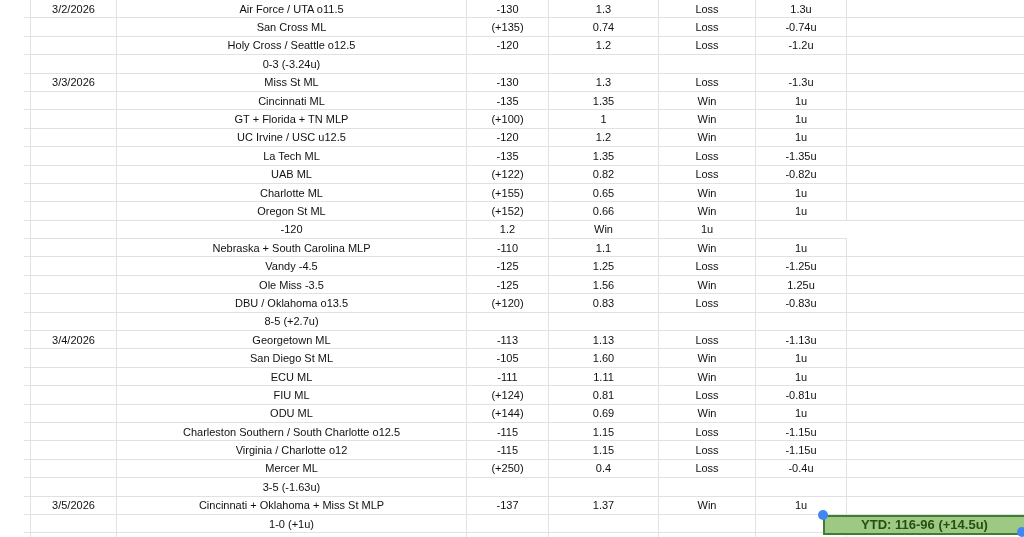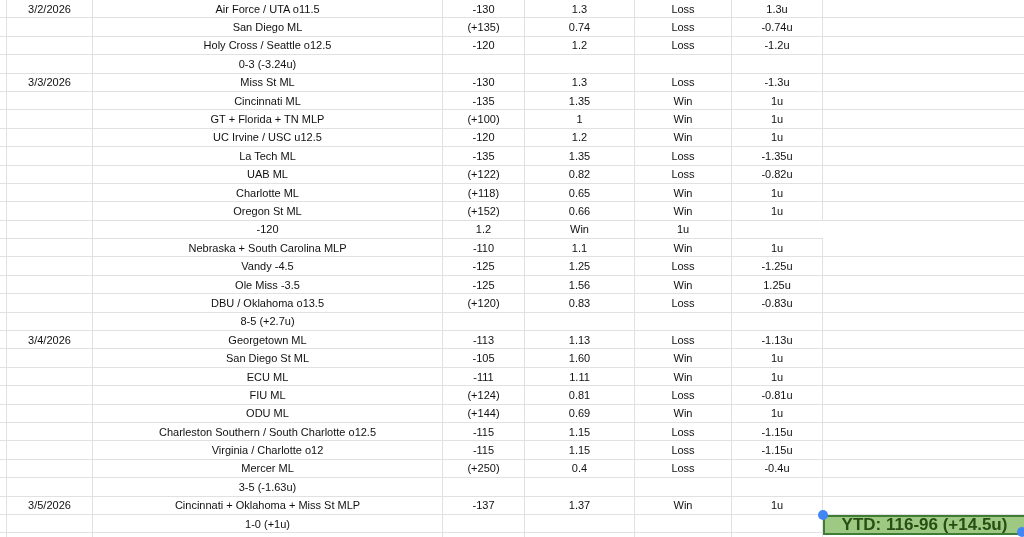--- a/index.html
+++ b/index.html
@@ -20,20 +20,21 @@
     position:relative;
     width:1024px;
     height:537px;
     overflow:hidden;
     background:#ffffff;
   }
   .sheet-row{
     display:grid;
     grid-template-columns:7px 86px 350px 82px 110px 97px 91px 1fr;
     height:var(--rh);
+    padding-left:24px;
   }
   .cell{
     box-sizing:border-box;
     border-right:1px solid var(--grid-line);
     border-bottom:1px solid var(--grid-line);
     display:flex;
     align-items:center;
     justify-content:center;
     font-size:11px;
     color:var(--cell-text);
@@ -48,21 +49,21 @@
     top:515.2px;
     width:201px;
     height:19.4px;
     box-sizing:border-box;
     background:var(--ytd-fill);
     border:2px solid var(--ytd-border);
     border-right:none;
     display:flex;
     align-items:center;
     justify-content:center;
-    font-size:17px;
+    font-size:13px;
     font-weight:bold;
     color:var(--ytd-text);
     white-space:nowrap;
   }
   .sel-handle{
     position:absolute;
     width:10px;
     height:10px;
     border-radius:50%;
     background:var(--handle-blue);
@@ -81,21 +82,21 @@
         <div class="cell">Air Force / UTA o11.5</div>
         <div class="cell">-130</div>
         <div class="cell">1.3</div>
         <div class="cell">Loss</div>
         <div class="cell">1.3u</div>
         <div class="cell last"></div>
       </div>
       <div class="sheet-row">
         <div class="cell"></div>
         <div class="cell"></div>
-        <div class="cell">San Diego ML</div>
+        <div class="cell">San Cross ML</div>
         <div class="cell">(+135)</div>
         <div class="cell">0.74</div>
         <div class="cell">Loss</div>
         <div class="cell">-0.74u</div>
         <div class="cell last"></div>
       </div>
       <div class="sheet-row">
         <div class="cell"></div>
         <div class="cell"></div>
         <div class="cell">Holy Cross / Seattle o12.5</div>
@@ -172,21 +173,21 @@
         <div class="cell">(+122)</div>
         <div class="cell">0.82</div>
         <div class="cell">Loss</div>
         <div class="cell">-0.82u</div>
         <div class="cell last"></div>
       </div>
       <div class="sheet-row">
         <div class="cell"></div>
         <div class="cell"></div>
         <div class="cell">Charlotte ML</div>
-        <div class="cell">(+118)</div>
+        <div class="cell">(+155)</div>
         <div class="cell">0.65</div>
         <div class="cell">Win</div>
         <div class="cell">1u</div>
         <div class="cell last"></div>
       </div>
       <div class="sheet-row">
         <div class="cell"></div>
         <div class="cell"></div>
         <div class="cell">Oregon St ML</div>
         <div class="cell">(+152)</div>

